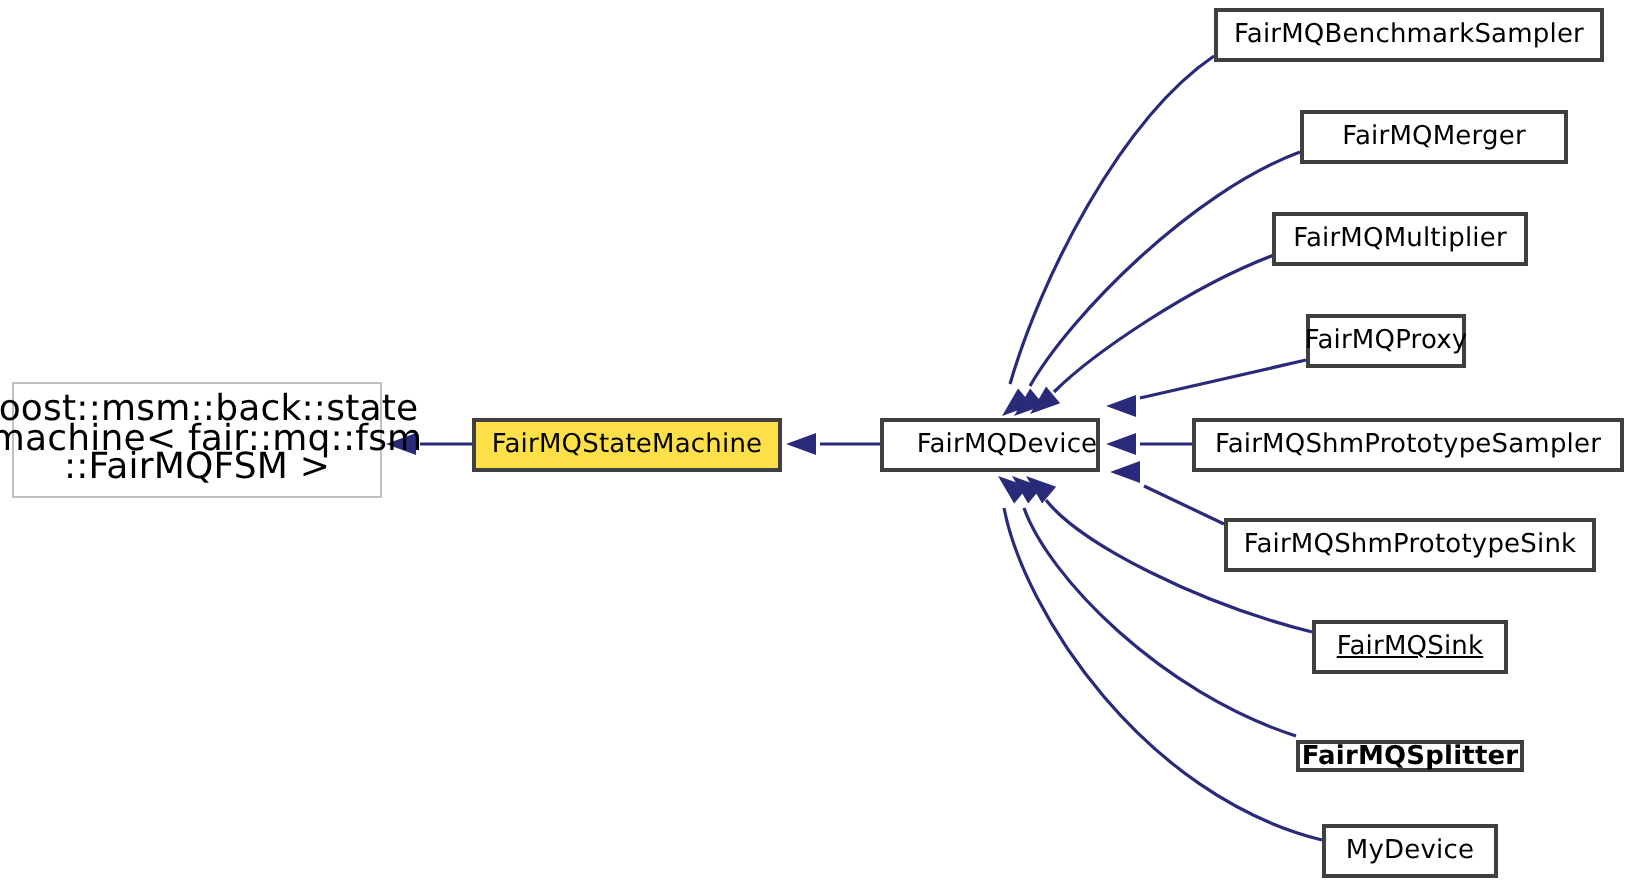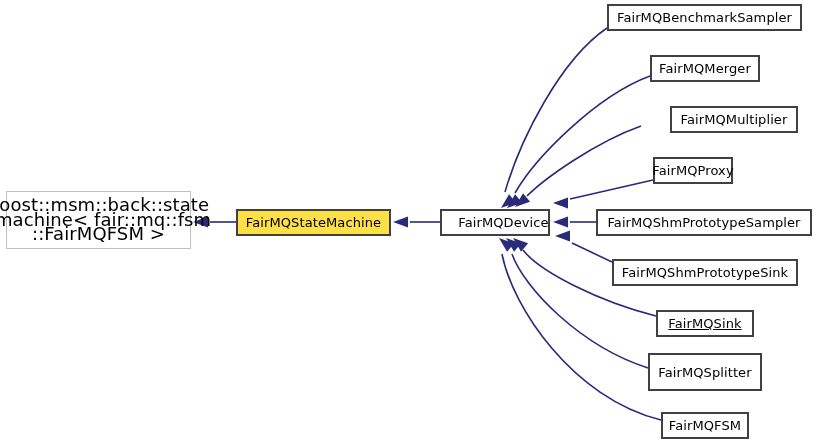--- a/index.html
+++ b/index.html
@@ -110,23 +110,23 @@
       </g>
     </svg>
 
   <div id="node-layer">
       <div class="node faint" style="left: 6px; top: 191px; width: 185px; height: 58px;"><span class="node-label">boost::msm::back::state
 _machine&lt; fair::mq::fsm
 ::FairMQFSM &gt;</span></div>
       <div class="node highlight" style="left: 236px; top: 209px; width: 155px; height: 27px;"><span class="node-label">FairMQStateMachine</span></div>
       <div class="node solid" style="left: 440px; top: 209px; width: 110px; height: 27px; padding-left: 17px;"><span class="node-label">FairMQDevice</span></div>
       <div class="node solid" style="left: 607px; top: 4px; width: 195px; height: 27px;"><span class="node-label">FairMQBenchmarkSampler</span></div>
-      <div class="node solid" style="left: 650px; top: 55px; width: 110px; height: 27px;"><span class="node-label">FairMQMerger</span></div>
-      <div class="node solid" style="left: 670px; top: 106px; width: 128px; height: 27px;"><span class="node-label">FairMQMultiplier</span></div>
+      <div class="node solid" style="left: 650px; top: 55px; width: 134px; height: 27px;"><span class="node-label">FairMQMerger</span></div>
+      <div class="node solid" style="left: 636px; top: 106px; width: 128px; height: 27px;"><span class="node-label">FairMQMultiplier</span></div>
       <div class="node solid" style="left: 653px; top: 157px; width: 80px; height: 27px;"><span class="node-label">FairMQProxy</span></div>
       <div class="node solid" style="left: 596px; top: 209px; width: 216px; height: 27px; justify-content: center;"><span class="node-label">FairMQShmPrototypeSampler</span></div>
       <div class="node solid" style="left: 612px; top: 259px; width: 186px; height: 27px; text-align: center;"><span class="node-label">FairMQShmPrototypeSink</span></div>
       <div class="node solid" style="left: 656px; top: 310px; width: 98px; height: 27px; text-decoration: underline;"><span class="node-label">FairMQSink</span></div>
-      <div class="node solid" style="left: 648px; top: 353px; width: 114px; height: 38px;"><span class="node-label">FairMQSplitter</span></div>
-      <div class="node solid" style="left: 661px; top: 412px; width: 88px; height: 27px;"><span class="node-label">FairMQFSM</span></div>
+      <div class="node solid" style="left: 648px; top: 370px; width: 114px; height: 16px; font-weight: bold;"><span class="node-label">FairMQSplitter</span></div>
+      <div class="node solid" style="left: 661px; top: 412px; width: 88px; height: 27px;"><span class="node-label">MyDevice</span></div>
     </div>
 
 </div>
 
 </body></html>

